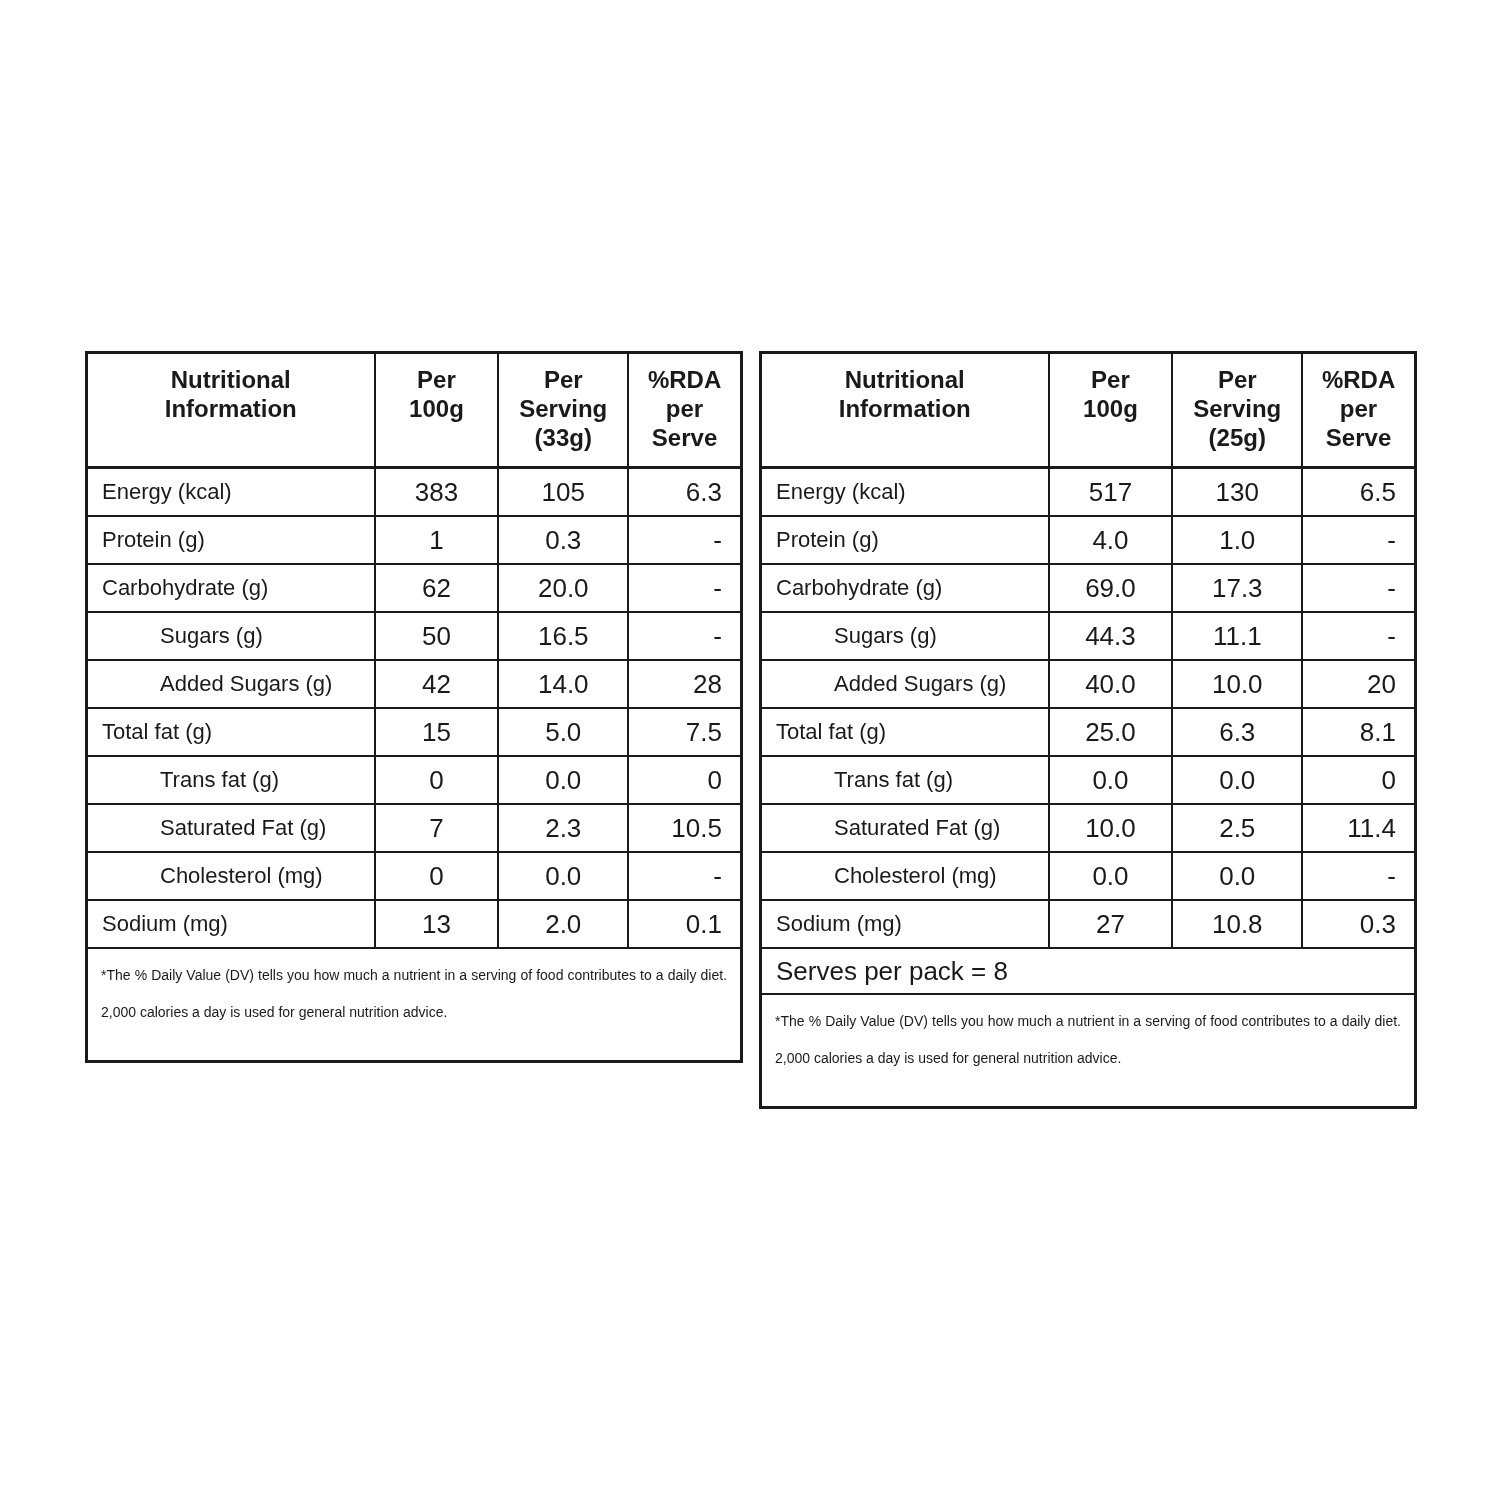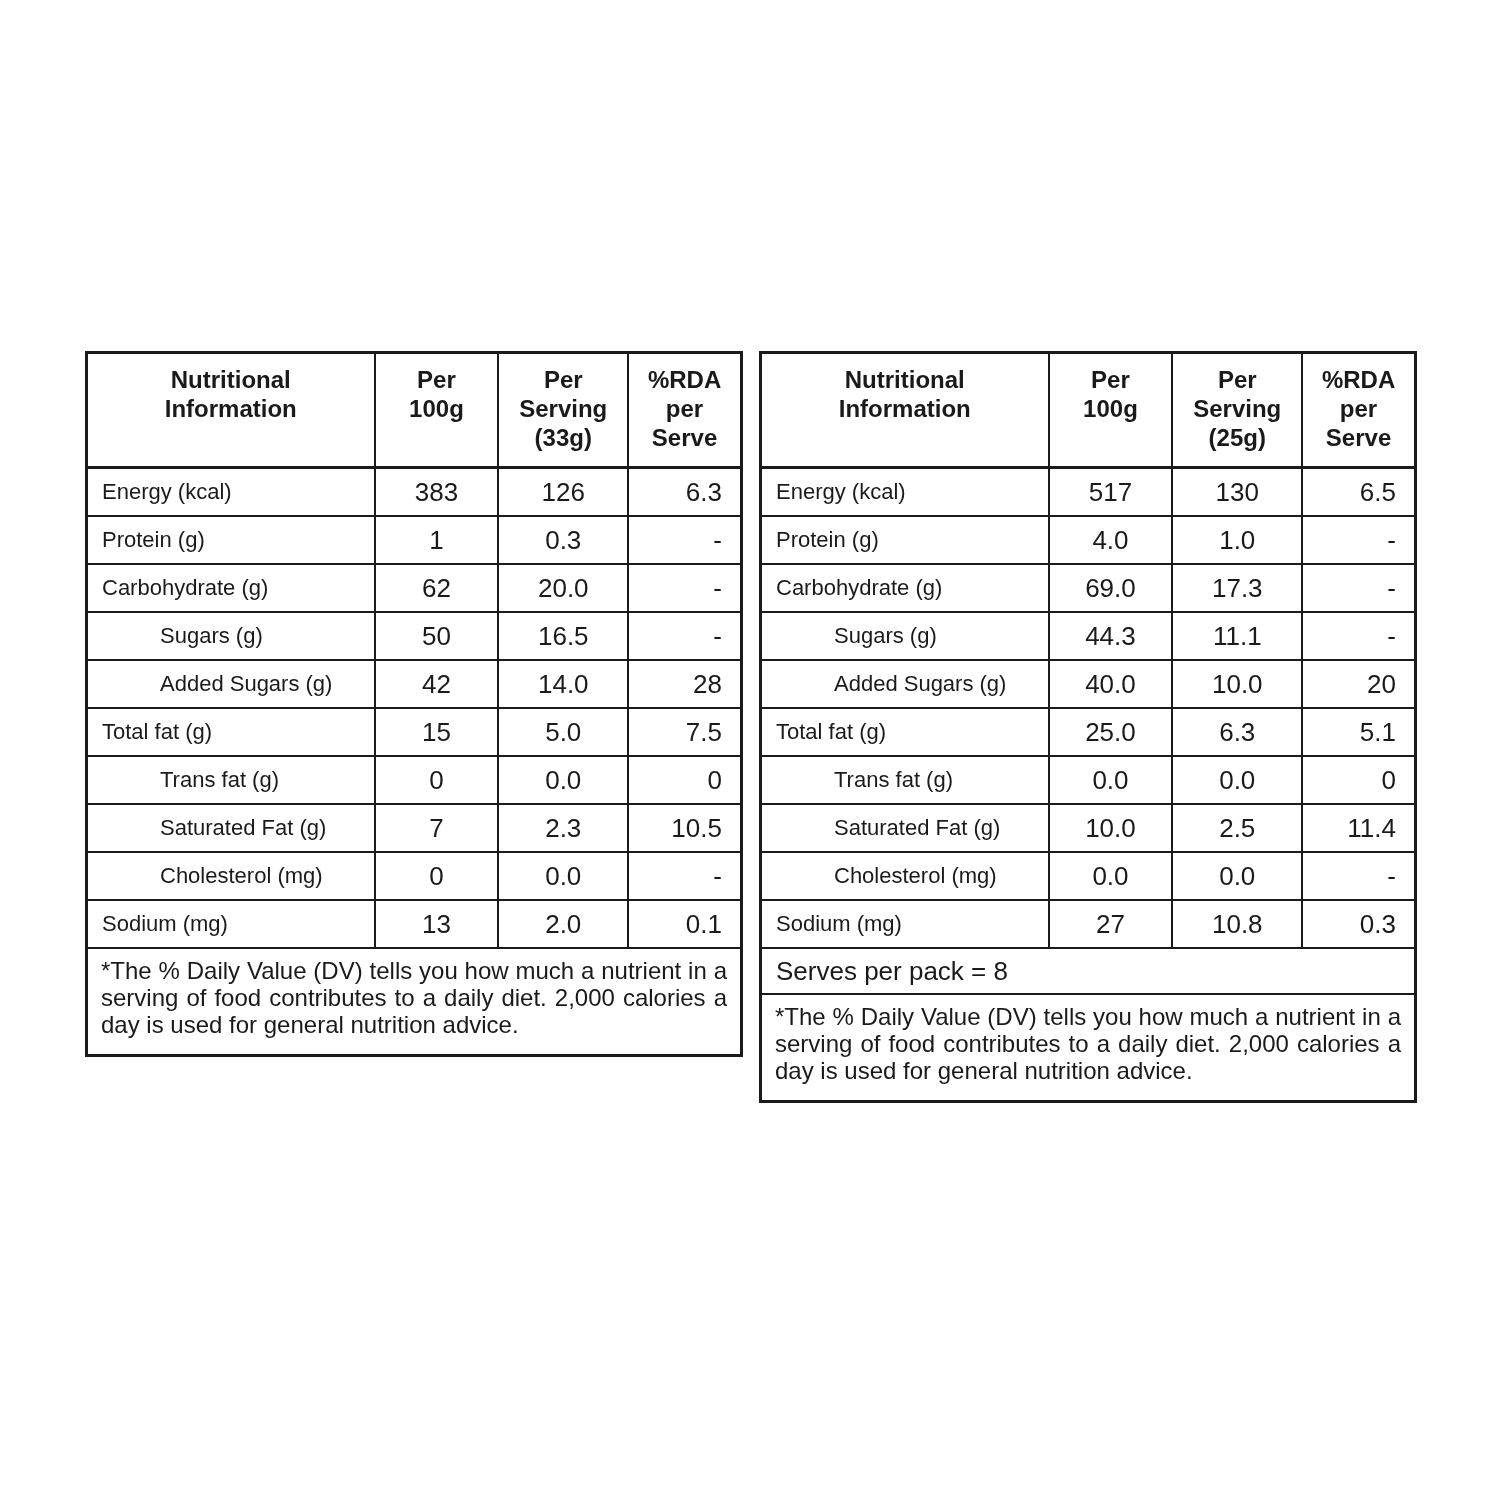--- a/index.html
+++ b/index.html
@@ -46,22 +46,22 @@
     font-size: 26px; display: flex; align-items: center; justify-content: flex-end;
     padding-right: 18px;
   }
   .wide {
     font-size: 26px; display: flex; align-items: center;
     padding-left: 14px; height: 44px; border-bottom: 2px solid #1a1a1a;
     box-sizing: content-box;
   }
   .footnote {
     display: block; height: auto; border-bottom: none;
-    font-size: 24px; line-height: 27px; text-align: justify;
-    padding: 8px 13px 16px 13px;
+    font-size: 14px; line-height: 37px; text-align: justify;
+    padding: 8px 13px 29px 13px;
   }
 </style>
 </head>
 <body>
 
 <div class="canvas">
 
   <section class="ntable t-left">
     <div class="thead">
       <div class="c c1 hcell">Nutritional
@@ -72,21 +72,21 @@
 Serving
 (33g)</div>
       <div class="c c4 hcell">%RDA
 per
 Serve</div>
     </div>
     <div class="tbody">
         <div class="trow">
     <div class="c c1 label">Energy (kcal)</div>
     <div class="c c2 num">383</div>
-    <div class="c c3 num">126</div>
+    <div class="c c3 num">105</div>
     <div class="c c4 rda">6.3</div>
   </div>
         <div class="trow">
     <div class="c c1 label">Protein (g)</div>
     <div class="c c2 num">1</div>
     <div class="c c3 num">0.3</div>
     <div class="c c4 rda">-</div>
   </div>
         <div class="trow">
     <div class="c c1 label">Carbohydrate (g)</div>
@@ -181,21 +181,21 @@
         <div class="trow">
     <div class="c c1 label indent">Added Sugars (g)</div>
     <div class="c c2 num">40.0</div>
     <div class="c c3 num">10.0</div>
     <div class="c c4 rda">20</div>
   </div>
         <div class="trow">
     <div class="c c1 label">Total fat (g)</div>
     <div class="c c2 num">25.0</div>
     <div class="c c3 num">6.3</div>
-    <div class="c c4 rda">5.1</div>
+    <div class="c c4 rda">8.1</div>
   </div>
         <div class="trow">
     <div class="c c1 label indent">Trans fat (g)</div>
     <div class="c c2 num">0.0</div>
     <div class="c c3 num">0.0</div>
     <div class="c c4 rda">0</div>
   </div>
         <div class="trow">
     <div class="c c1 label indent">Saturated Fat (g)</div>
     <div class="c c2 num">10.0</div>

